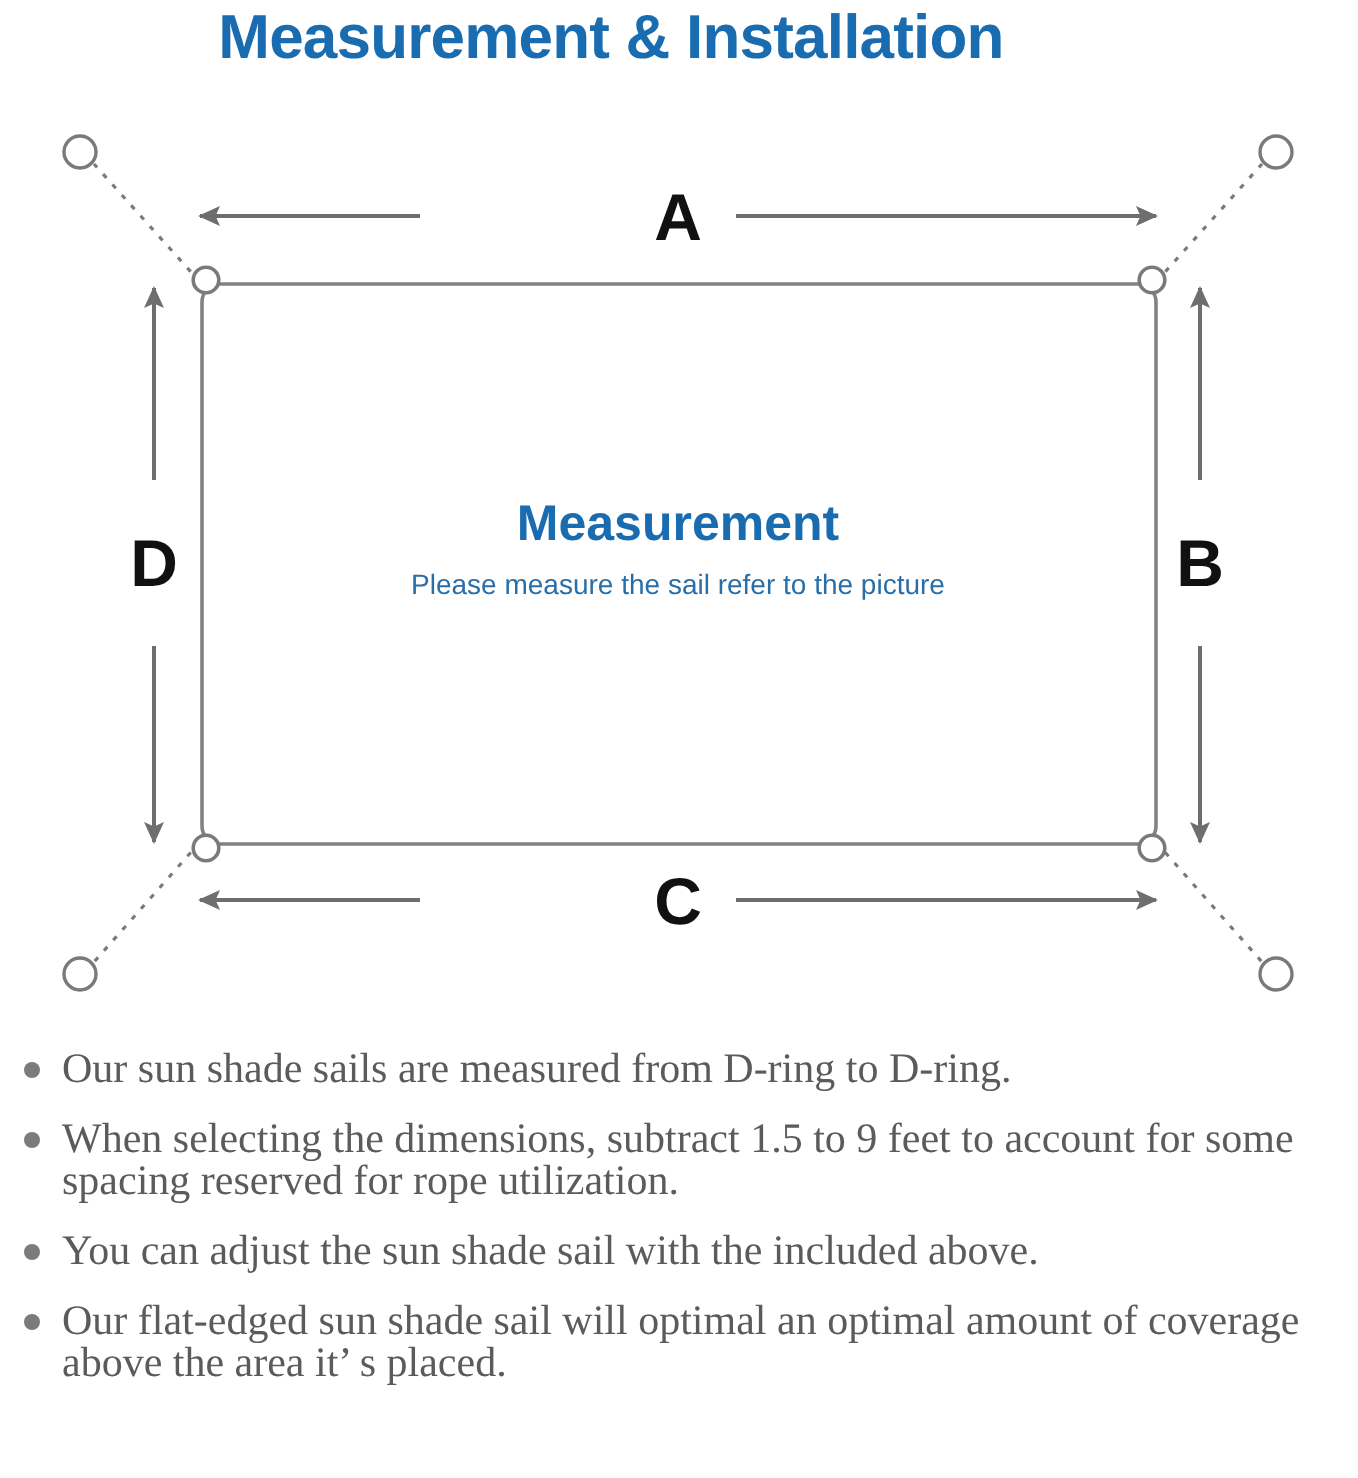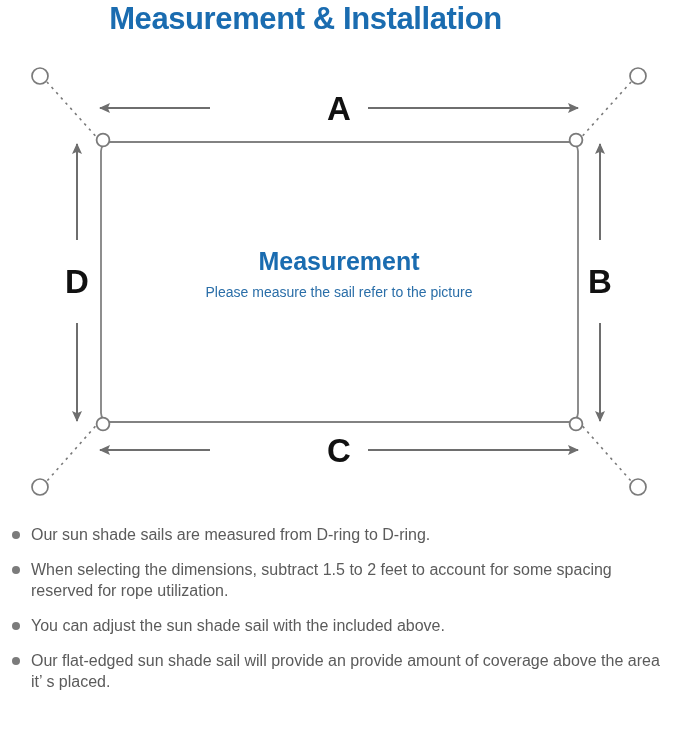--- a/index.html
+++ b/index.html
@@ -80,24 +80,24 @@
     flex: 0 0 auto;
     width: 8px;
     height: 8px;
     border-radius: 50%;
     background: #7b7b7b;
     margin-top: 7px;
     margin-right: 11px;
   }
   .note-text {
     flex: 1 1 auto;
-    font-size: 16px;
+    font-size: 21px;
     line-height: 21px;
     color: #5b5b5b;
-    font-family: Liberation Sans, sans-serif;
+    font-family: Liberation Serif, serif;
   }
 </style>
 </head>
 <body>
 
 <div id="page-title">Measurement &amp; Installation</div>
 
 <div id="diagram">
   <svg width="679" height="480" viewBox="0 0 679 480" xmlns="http://www.w3.org/2000/svg">
     <defs>
@@ -158,23 +158,23 @@
   </svg>
 </div>
 
 <div id="notes">
   <div class="note-item">
     <span class="note-bullet"></span>
     <span class="note-text">Our sun shade sails are measured from D-ring to D-ring.</span>
   </div>
   <div class="note-item">
     <span class="note-bullet"></span>
-    <span class="note-text">When selecting the dimensions, subtract 1.5 to 2 feet to account for some spacing reserved for rope utilization.</span>
+    <span class="note-text">When selecting the dimensions, subtract 1.5 to 9 feet to account for some spacing reserved for rope utilization.</span>
   </div>
   <div class="note-item">
     <span class="note-bullet"></span>
     <span class="note-text">You can adjust the sun shade sail with the included above.</span>
   </div>
   <div class="note-item">
     <span class="note-bullet"></span>
-    <span class="note-text">Our flat-edged sun shade sail will provide an provide amount of coverage above the area it’ s placed.</span>
+    <span class="note-text">Our flat-edged sun shade sail will optimal an optimal amount of coverage above the area it’ s placed.</span>
   </div>
 </div>
 
 </body></html>

